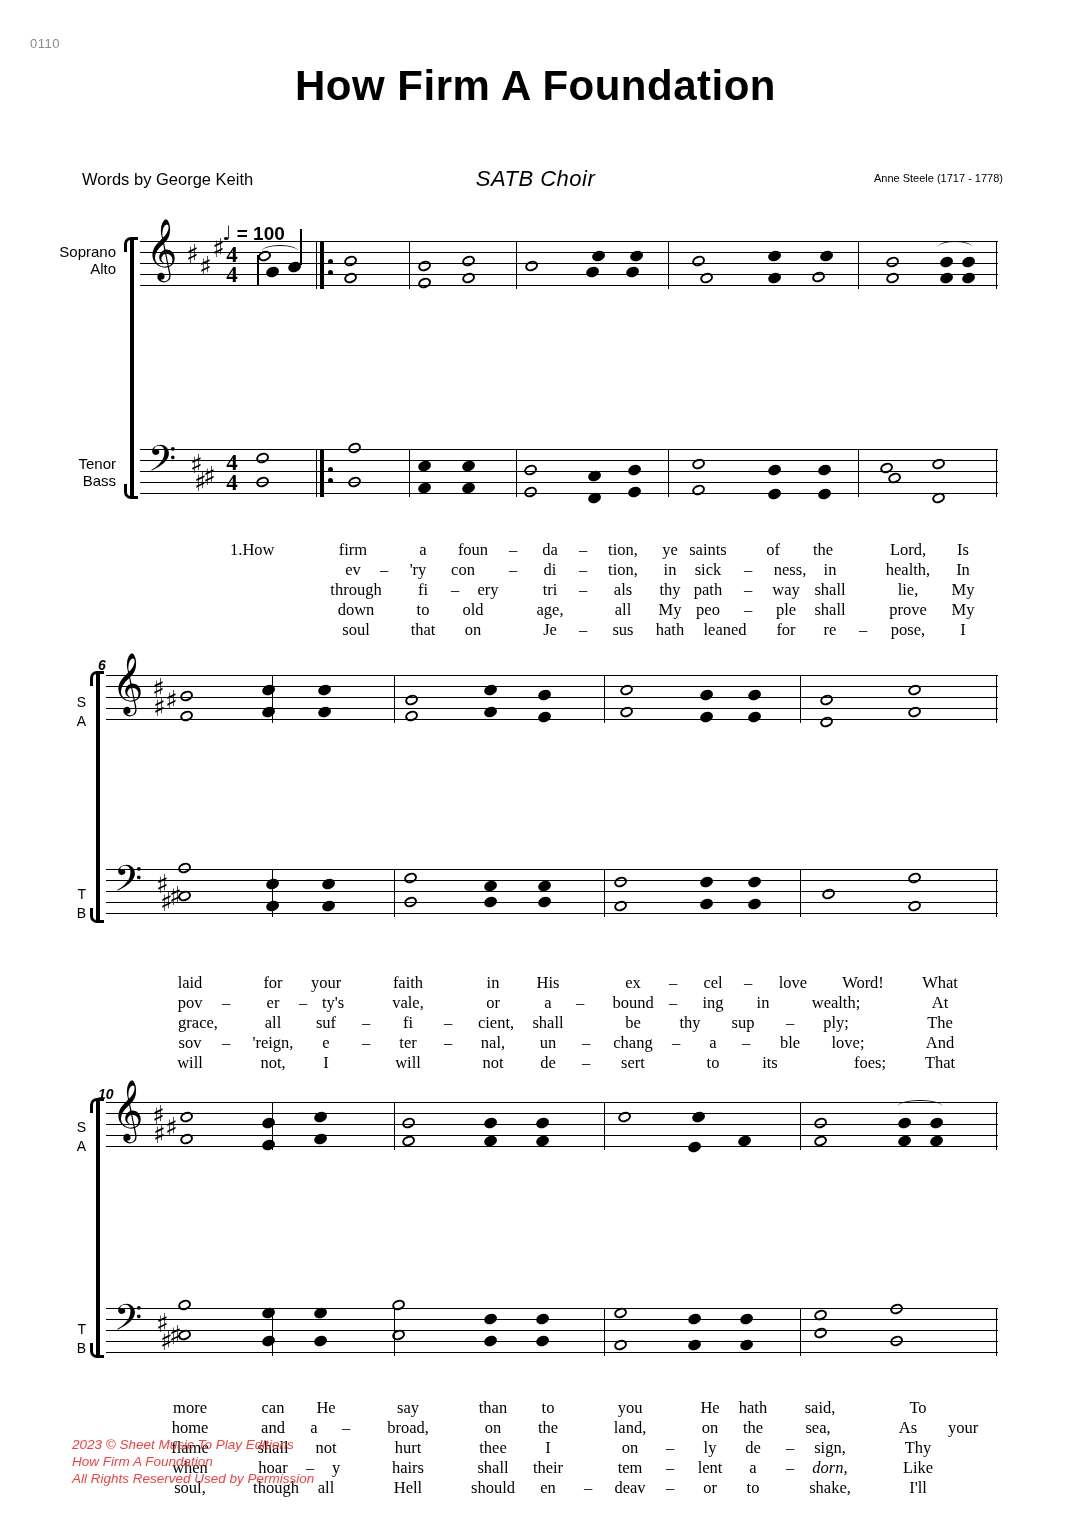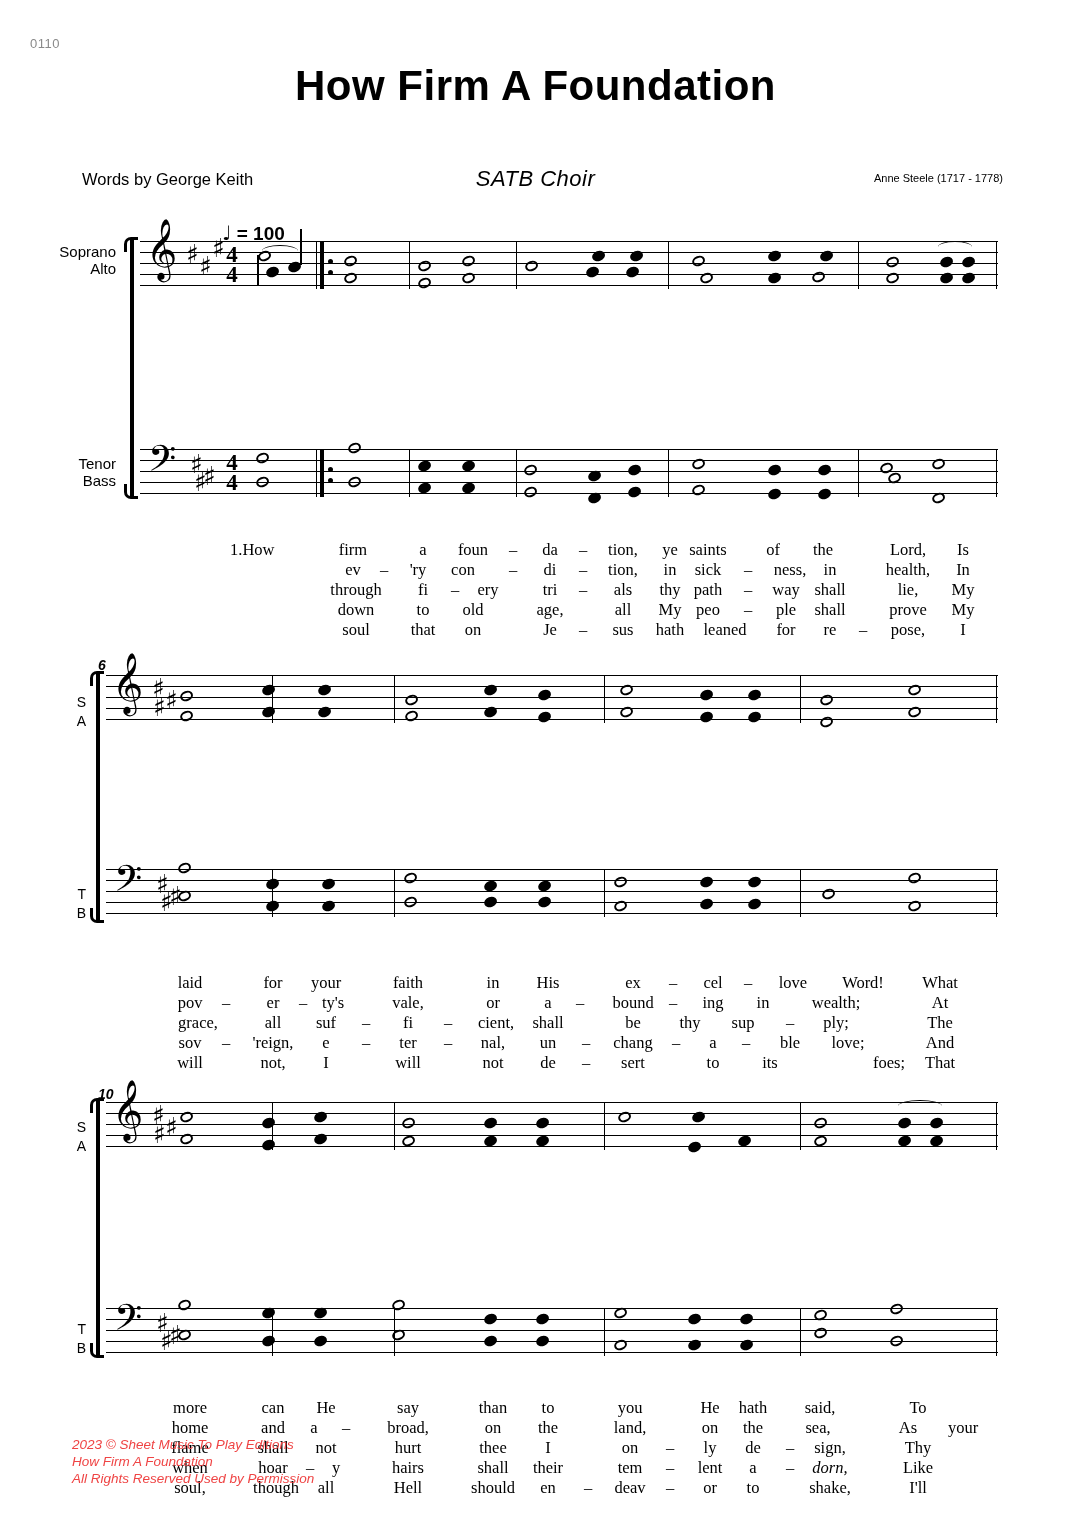--- a/index.html
+++ b/index.html
@@ -628,21 +628,21 @@
     <span class="syl" style="left:72px;">will</span>
     <span class="syl" style="left:155px;">not,</span>
     <span class="syl" style="left:208px;">I</span>
     <span class="syl" style="left:290px;">will</span>
     <span class="syl" style="left:375px;">not</span>
     <span class="syl" style="left:430px;">de</span>
     <span class="syl" style="left:468px;">–</span>
     <span class="syl" style="left:515px;">sert</span>
     <span class="syl" style="left:595px;">to</span>
     <span class="syl" style="left:652px;">its</span>
-    <span class="syl" style="left:771px;">foes;</span>
+    <span class="syl" style="left:752px;">foes;</span>
     <span class="syl" style="left:822px;">That</span>
   </div>
 </div>
 
 <div class="system sys3">
   <div class="measure-num" style="left:98px; top:8px;">10</div>
 
   <div class="part-label small" style="left:62px; top:40px; width:24px;">
     <div>S</div>
     <div>A</div>

